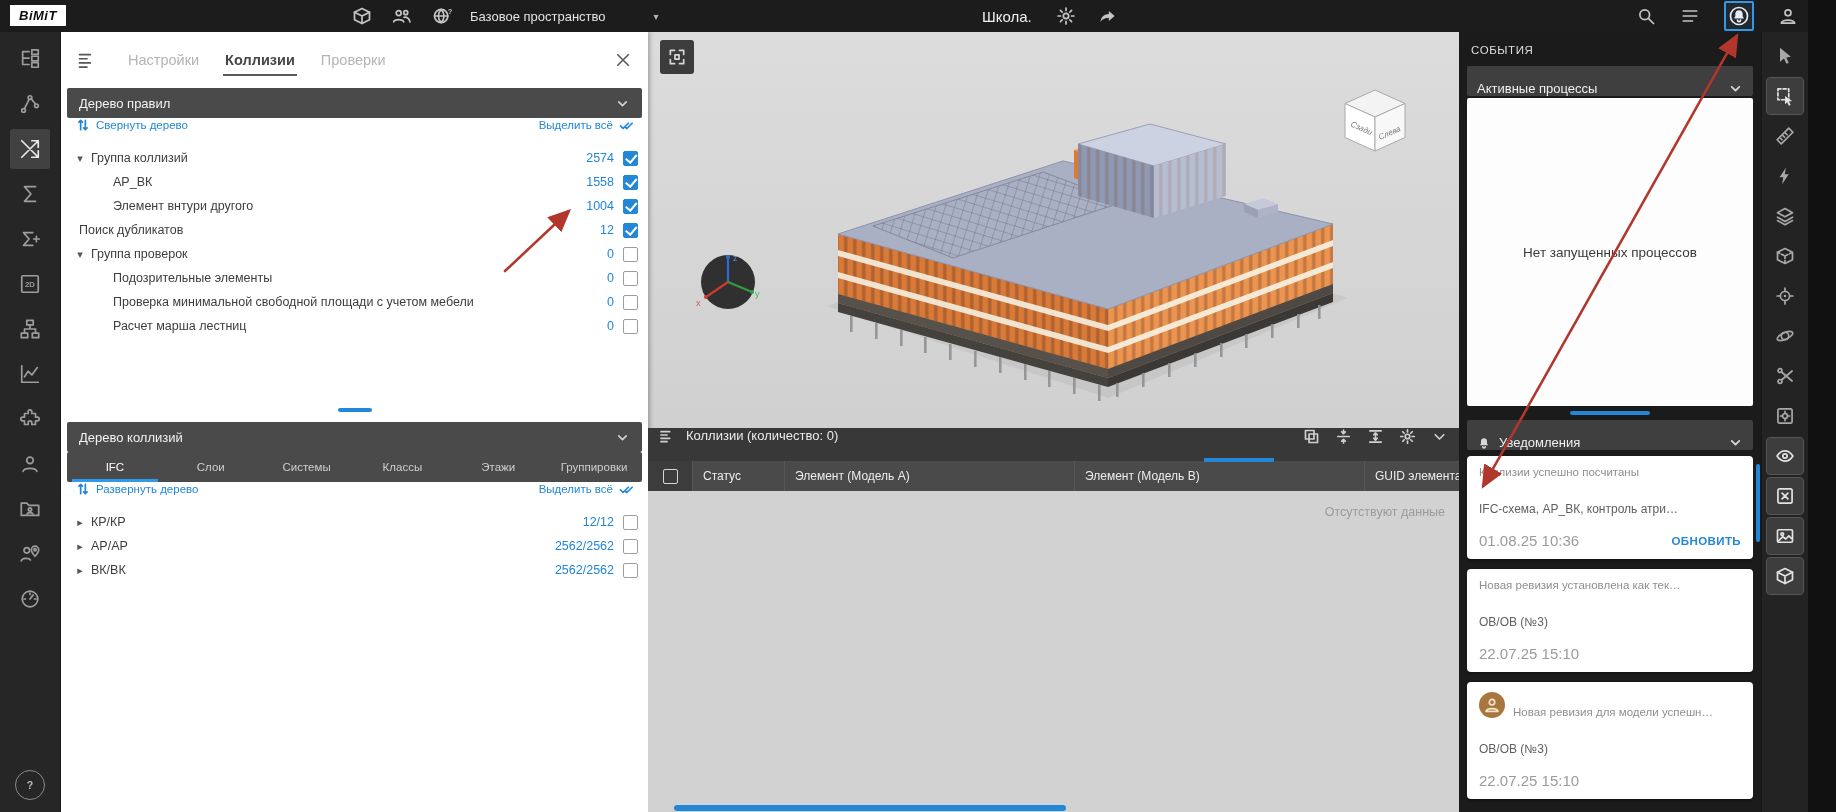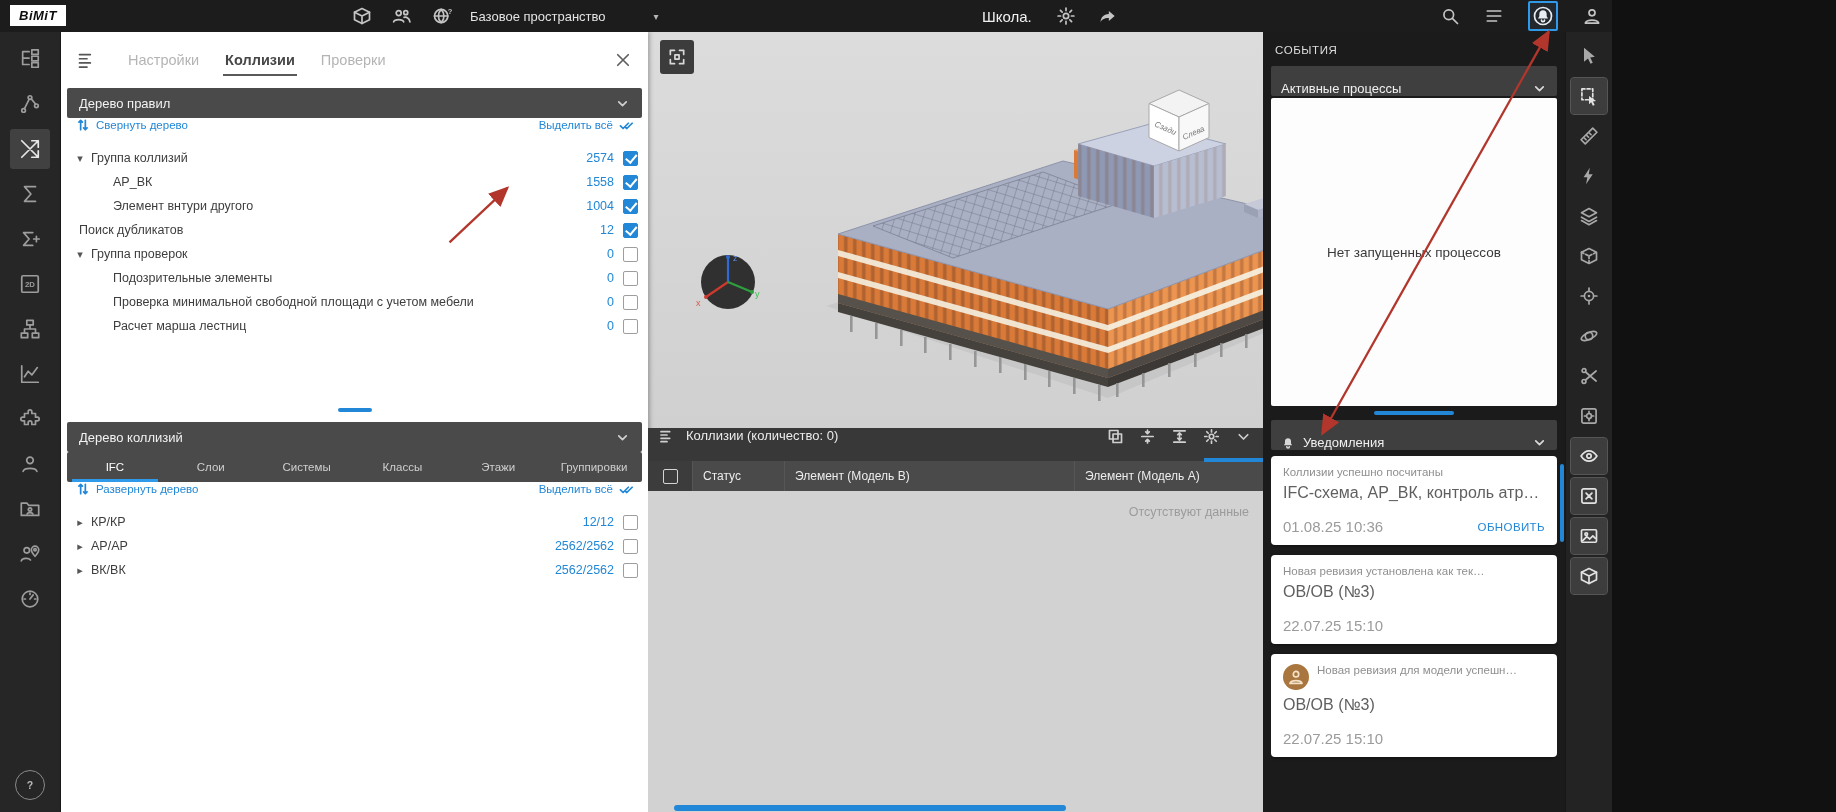--- a/index.html
+++ b/index.html
@@ -1,18 +1,18 @@
 <!DOCTYPE html>
 <html><head>
 <meta charset="utf-8">
 <style>
   *{box-sizing:border-box;margin:0;padding:0}
   html,body{width:1836px;height:812px;overflow:hidden}
   body{font-family:"Liberation Sans","DejaVu Sans",sans-serif;background:#111;user-select:none}
-  .app{position:relative;width:1612px;height:812px;background:#1e1e1e}
+  .app{position:relative;width:1808px;height:812px;background:#1e1e1e}
 
   
   .gl svg{display:block;width:100%;height:100%}
   .gl svg *{stroke:currentColor;fill:none;stroke-width:1.7;stroke-linecap:round;stroke-linejoin:round;vector-effect:non-scaling-stroke}
   .gl svg [fill="currentColor"],.gl svg text{fill:currentColor;stroke:none}
   .icon{display:inline-block;width:16px;height:16px;flex:none}
   .icon.sm{width:14px;height:14px}
 
   
   .topbar{position:absolute;left:0;top:0;right:0;height:32px;background:#1c1c1c;color:#c9c9c9;z-index:30}
@@ -88,27 +88,27 @@
   .events{width:302px;background:#1b1b1b;position:relative;display:flex;flex-direction:column;padding:10px 8px 8px;z-index:5}
   .ev-title{color:#dedede;font-size:11.5px;letter-spacing:.6px;padding:2px 4px 10px;flex:none}
   .ev-bar{height:30px;background:#3f3f3f;border-radius:2px;color:#f0f0f0;font-size:13px;display:flex;align-items:flex-end;padding:0 10px;gap:8px;flex:none;cursor:pointer}
   .ev-bar .chev{margin-left:auto;width:15px;height:15px;color:#cfcfcf}
   .ev-bar .icon{color:#d8d8d8}
   .proc-box{height:308px;background:#fdfdfd;border-radius:2px;margin-top:2px;display:flex;align-items:center;justify-content:center;color:#3a3a3a;font-size:13.5px;flex:none}
   .ev-divider{height:14px;position:relative;flex:none}
   .ev-divider span{position:absolute;left:50%;top:5px;transform:translateX(-50%);width:80px;height:3.5px;background:#2287d6;border-radius:2px;cursor:pointer}
   .cards{flex:1;margin-top:6px;display:flex;flex-direction:column;gap:10px;overflow:hidden}
   .ncard{background:#fff;border-radius:4px;padding:10px 12px;box-shadow:0 1px 3px rgba(0,0,0,.45);flex:none;cursor:pointer}
-  .nc-top{display:flex;align-items:flex-start;gap:8px}
+  .nc-top{display:flex;align-items:flex-end;gap:8px}
   .nc-sub{color:#8f8f8f;font-size:11.5px;white-space:nowrap;overflow:hidden;text-overflow:ellipsis;flex:1}
   .avatar{width:26px;height:26px;border-radius:50%;background:#a8763e;color:#f3e2c8;padding:4px;flex:none}
-  .nc-title{color:#5f5f5f;font-size:16px;margin-top:6px;white-space:nowrap;overflow:hidden;text-overflow:ellipsis}
+  .nc-title{color:#5f5f5f;font-size:12px;margin-top:24px;white-space:nowrap;overflow:hidden;text-overflow:ellipsis}
   .nc-bottom{display:flex;align-items:center;margin-top:16px}
   .nc-date{color:#9b9b9b;font-size:15px}
-  .nc-action{margin-left:auto;color:#2287d6;font-size:11.5px;font-weight:normal;letter-spacing:.4px;cursor:pointer}
+  .nc-action{margin-left:auto;color:#2287d6;font-size:11.5px;font-weight:bold;letter-spacing:.4px;cursor:pointer}
   .ev-vbar{position:absolute;right:1px;top:432px;width:4px;height:78px;background:#2287d6;border-radius:2px;cursor:pointer}
 
   
   .right-rail{width:47px;background:#232323;display:flex;flex-direction:column;align-items:center;padding-top:6px;gap:4px;border-left:1px solid #171717}
   .rr-btn{width:36px;height:36px;border-radius:3px;color:#a8a8a8;padding:8px;cursor:pointer;flex:none}
   .rr-btn.active{background:#3d3d3d;color:#e2e2e2;outline:1px solid #565656}
 
   
   .annotations{position:absolute;inset:0;z-index:60;pointer-events:none}
 </style>
@@ -573,22 +573,22 @@
                   <path d="M6 9.5l6 6 6-6"></path>
                 </svg>
               </span>
             </div>
         </div>
         <div class="cp-cols">
           <div class="cp-col first">
             <span class="cb dark"></span>
           </div>
         <div class="cp-col">Статус</div>
+            <div class="cp-col">Элемент (Модель A)</div>
             <div class="cp-col">Элемент (Модель B)</div>
-            <div class="cp-col">Элемент (Модель A)</div>
             <div class="cp-col">GUID элемента (Модель A)</div>
           </div>
         <div class="cp-body">
           <span class="cp-empty">Отсутствуют данные</span>
         </div>
         <span class="cp-minibar"></span>
       </div>
       <div class="vp-track">
         <span class="vp-hscroll"></span>
       </div>

